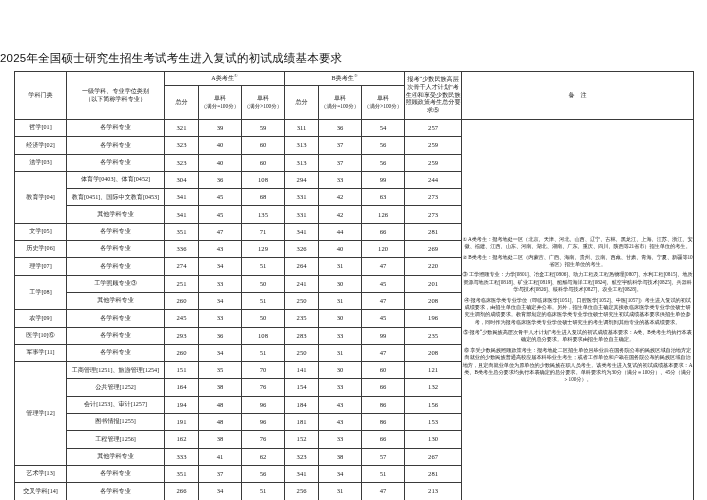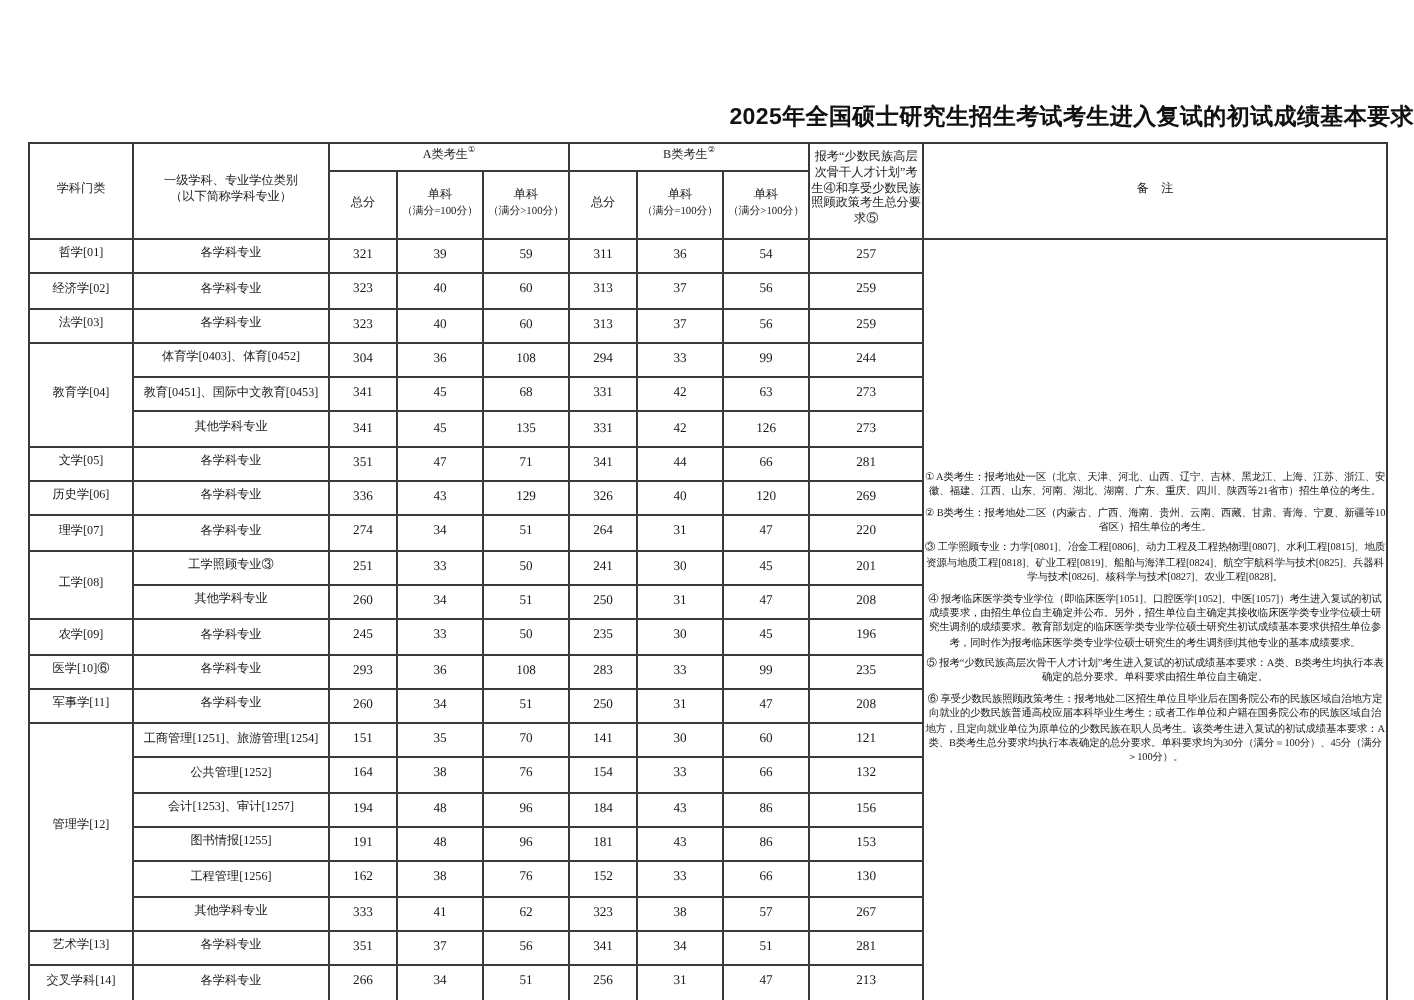--- a/index.html
+++ b/index.html
@@ -12,23 +12,23 @@
     color: #111;
     overflow: hidden;
   }
   #page {
     position: relative;
     width: 707px; height: 500px;
     background: #fff;
     padding: 0;
   }
   .title {
-    text-align: right;
+    text-align: left;
     font-size: 11.5px;
-    font-weight: bold;
+    font-weight: normal;
     letter-spacing: 0.2px;
     padding-top: 51px;
     padding-bottom: 5px;
     font-family: "Liberation Sans", "DejaVu Sans", sans-serif;
   }
   .table-wrap {
     margin: 0 14px;
     width: 679px;
   }
   table.grid {

